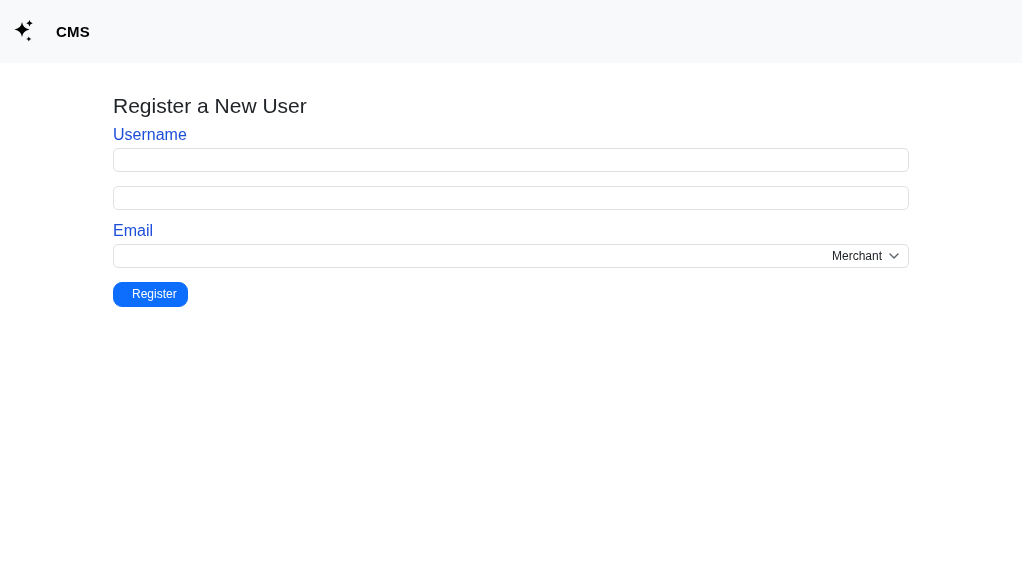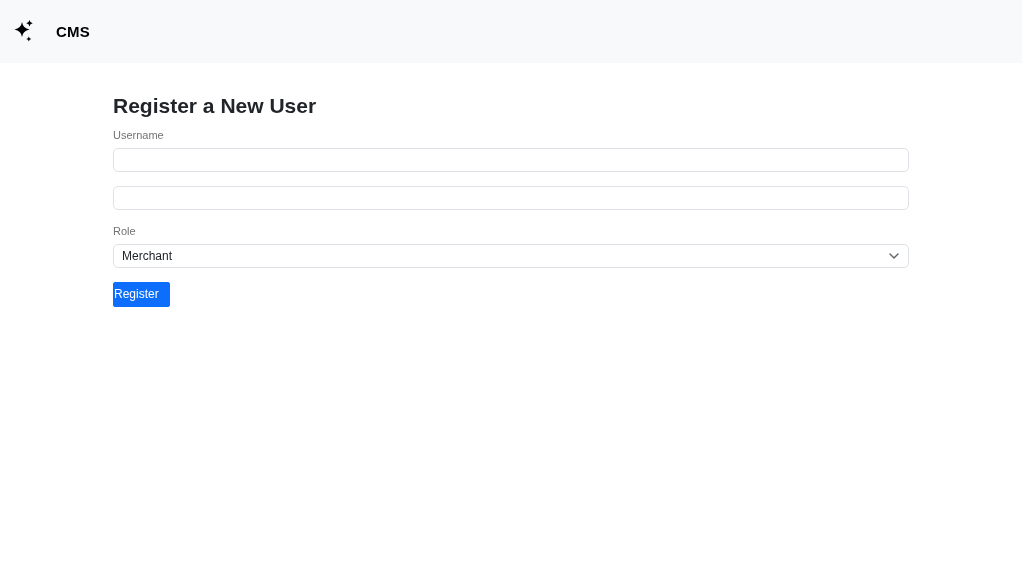--- a/index.html
+++ b/index.html
@@ -35,72 +35,73 @@
     color: #000;
   }
   
   .container {
     width: 796px;
     margin: 0 auto;
     padding-top: 30px;
   }
   .page-title {
     font-size: 21px;
-    font-weight: 700;
+    font-weight: 400;
     line-height: 25px;
     color: #212529;
     margin-bottom: 10px;
   }
   .form-group { margin-bottom: 14px; }
   .form-label {
     display: block;
-    font-size: 11px;
+    font-size: 16px;
     line-height: 14px;
     margin-bottom: 6px;
-    color: #737373;
+    color: #1d4ed8;
   }
   .form-control, .form-select {
     display: block;
     width: 100%;
     height: 24px;
     border: 1px solid #dee2e6;
     border-radius: 5px;
     background: #ffffff;
     font-family: "Liberation Sans", sans-serif;
     font-size: 12px;
     color: #212529;
     padding: 0 8px;
     outline: none;
   }
   .select-wrap { position: relative; }
   .form-select {
     -webkit-appearance: none;
     -moz-appearance: none;
     appearance: none;
     padding-right: 26px;
+    text-align: right;
   }
   .select-chevron {
     position: absolute;
     right: 10px;
     top: 50%;
     transform: translateY(-50%);
     pointer-events: none;
     display: inline-flex;
   }
   .btn-primary {
     display: inline-block;
     margin-top: 0;
     background: #0d6efd;
     color: #ffffff;
     border: 1px solid #0d6efd;
-    border-radius: 2px;
+    border-radius: 9px;
     font-family: "Liberation Sans", sans-serif;
     font-size: 12px;
     line-height: 1;
-    padding: 5px 10px 6px 0;
+    padding: 5px 10px 6px 18px;
     cursor: pointer;
   }
 </style>
 </head>
 <body>
 
 <header class="navbar">
   <a class="brand">
     <span class="brand-icon">
       <svg width="21" height="23" viewBox="0 0 21 23" fill="none" xmlns="http://www.w3.org/2000/svg">
@@ -121,21 +122,21 @@
       <label class="form-label">Username</label>
       <input class="form-control" type="text" value="" style="">
     </div>
 
 
     <div class="form-group">
       <input class="form-control" type="password" value="" style="">
     </div>
 
     <div class="form-group">
-      <label class="form-label">Role</label>
+      <label class="form-label">Email</label>
       <div class="select-wrap">
         <select class="form-select">
           <option>Merchant</option>
         </select>
         <span class="select-chevron">
           <svg width="10" height="6" viewBox="0 0 10 6" fill="none" xmlns="http://www.w3.org/2000/svg">
             <path d="M1 1 L5 5 L9 1" stroke="#5c636a" stroke-width="1.4" fill="none" stroke-linecap="round" stroke-linejoin="round"></path>
           </svg>
         </span>
       </div>

